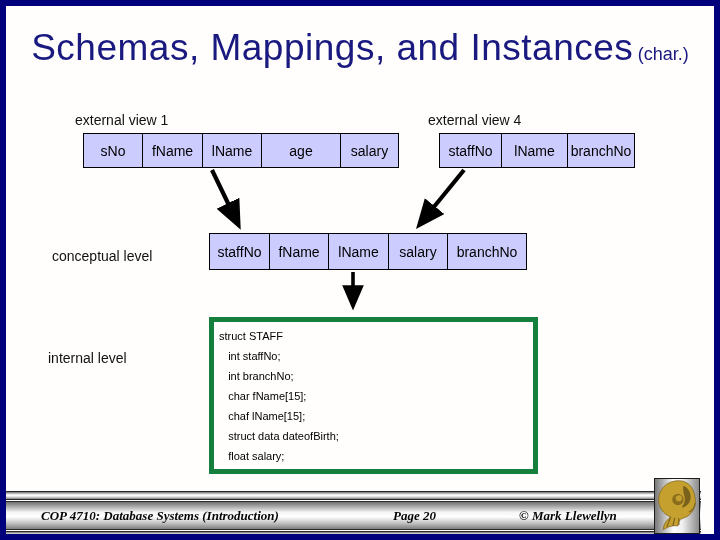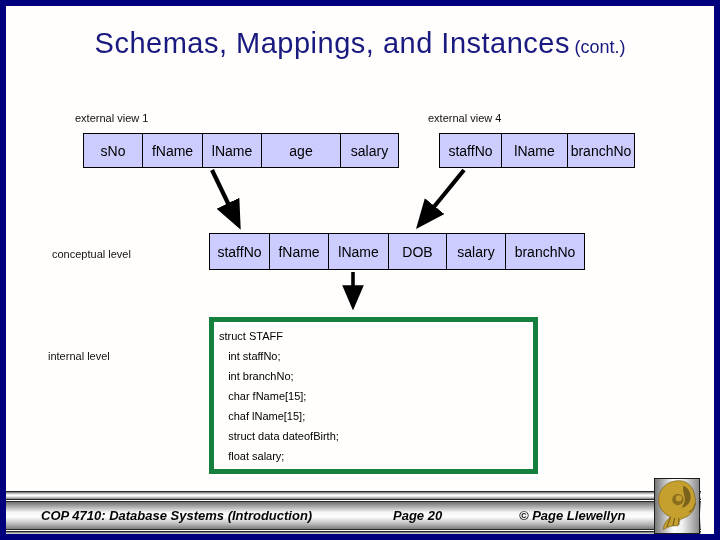--- a/index.html
+++ b/index.html
@@ -8,43 +8,43 @@
     position:relative;width:720px;height:540px;background:#fffefc;
     border:none;box-sizing:border-box;overflow:hidden;
   }
   .slide-frame{
     position:absolute;inset:0;border:6px solid #00007d;pointer-events:none;z-index:30;
   }
   .title{
     position:absolute;top:27px;left:0;width:720px;text-align:center;
     color:#191980;white-space:nowrap;
   }
-  .title .main{font-size:29px;letter-spacing:0.5px;}
+  .title .main{font-size:37px;letter-spacing:0.5px;}
   .title .suffix{font-size:18px;}
   .lvl-label{
-    position:absolute;font-size:11px;color:#111;white-space:nowrap;
+    position:absolute;font-size:14px;color:#111;white-space:nowrap;
   }
   .rowtable{position:absolute;display:flex;padding-left:24px;}
   .cell{
     box-sizing:border-box;background:#ccccff;border:1px solid #000;
     margin-left:-1px;display:flex;align-items:center;justify-content:center;
     font-size:14px;color:#000;white-space:nowrap;
   }
   .cell:first-child{margin-left:0;}
   .arrows{position:absolute;inset:0;width:720px;height:540px;pointer-events:none;z-index:5;}
   .codebox{
     position:absolute;left:209px;top:317px;width:329px;height:157px;
     box-sizing:border-box;border:5px solid #15803d;background:#fffefc;
     font-size:11px;line-height:20px;color:#000;white-space:pre;
     padding:4px 5px;overflow:hidden;
   }
   .bar{
     position:absolute;left:6px;right:19px;
     background:linear-gradient(#6f6f6f,#f5f5f5 38%,#ffffff 55%,#bdbdbd 80%,#7d7d7d);
-    border-top:1px solid #2a2a2a;border-bottom:1px solid #2a2a2a;
+    border-top:1px solid #2a2a2a;border-bottom:1px solid #2a2a2a;font-family:Liberation Serif, serif;
   }
   .bar.thin1{top:491px;height:7px;}
   .bar.main{top:501px;height:27px;}
   .bar.thin2{top:531px;height:6px;}
   .footer-text{position:absolute;top:0;height:100%;display:flex;align-items:center;
     font-size:13px;font-weight:bold;font-style:italic;color:#050505;white-space:nowrap;}
   .ft-course{left:35px;}
   .ft-page{left:387px;}
   .ft-copy{left:513px;}
   .logo-bar{
@@ -55,21 +55,21 @@
   }
   .pegasus{margin-bottom:2px;}
 </style>
 </head>
 <body>
 
 <div class="slide">
 
   <div class="title">
     <span class="main">Schemas, Mappings, and Instances</span>
-    <span class="suffix"> <span>(cont.)</span></span>
+    <span class="suffix"> <span>(char.)</span></span>
   </div>
 
   <div class="lvl-label" style="left:75px;top:112px;">external view 1</div>
   <div class="rowtable" style="left:59px;top:133px;height:35px;">
     <div class="cell" style="width:60px;">sNo</div>
     <div class="cell" style="width:61px;">fName</div>
     <div class="cell" style="width:60px;">lName</div>
     <div class="cell" style="width:80px;">age</div>
     <div class="cell" style="width:59px;">salary</div>
   </div>
@@ -79,21 +79,20 @@
     <div class="cell" style="width:63px;">staffNo</div>
     <div class="cell" style="width:67px;">lName</div>
     <div class="cell" style="width:68px;">branchNo</div>
   </div>
 
   <div class="lvl-label" style="left:52px;top:248px;">conceptual level</div>
   <div class="rowtable" style="left:185px;top:233px;height:37px;">
     <div class="cell" style="width:61px;">staffNo</div>
     <div class="cell" style="width:60px;">fName</div>
     <div class="cell" style="width:61px;">lName</div>
-    <div class="cell" style="width:59px;">DOB</div>
     <div class="cell" style="width:60px;">salary</div>
     <div class="cell" style="width:80px;">branchNo</div>
   </div>
 
   <svg class="arrows" viewBox="0 0 720 540">
     <defs>
       <marker id="ah" markerWidth="9" markerHeight="8" refX="5.5" refY="3" orient="auto">
         <path d="M0,0 L7,3 L0,6 Z" fill="#000"></path>
       </marker>
     </defs>
@@ -111,21 +110,21 @@
    struct data dateofBirth;
    float salary;
    struct STAFF *next   /*ptr to next STAFF record */
 };
 index staffNo; index branchNo; /*define indices for STAFF */</div>
 
   <div class="bar thin1"></div>
   <div class="bar main">
     <span class="footer-text ft-course">COP 4710: Database Systems  (Introduction)</span>
     <span class="footer-text ft-page">Page 20</span>
-    <span class="footer-text ft-copy">© Page Llewellyn</span>
+    <span class="footer-text ft-copy">© Mark Llewellyn</span>
   </div>
   <div class="bar thin2"></div>
 
   <div class="logo-bar">
     <svg class="pegasus" width="42" height="52" viewBox="0 0 46 56">
       <path fill="#c6a02f" stroke="#7a621c" stroke-width="0.8" d="M30 2 C 16 -1 4 8 3 20 C 2 30 8 38 16 41 C 11 45 8 50 8 55 C 14 51 20 50 24 51 C 24 46 27 43 31 42 C 39 39 44 31 43 22 C 42 11 38 5 30 2 Z"></path>
       <path fill="#7a621c" d="M30 7 C 35 9 38 14 38 19 C 38 25 34 30 28 31 C 31 27 32.5 22 31 18 C 29.8 14 29.4 10 30 7 Z"></path>
       <circle cx="24" cy="22" r="6.2" fill="#8a6d1d"></circle>
       <circle cx="25" cy="20.6" r="3.4" fill="#c6a02f"></circle>
       <path d="M16 41 L 12 52 M20.5 42 L 18.5 51 M25 42.5 L 25 50" stroke="#7a621c" stroke-width="1.3" fill="none"></path>

